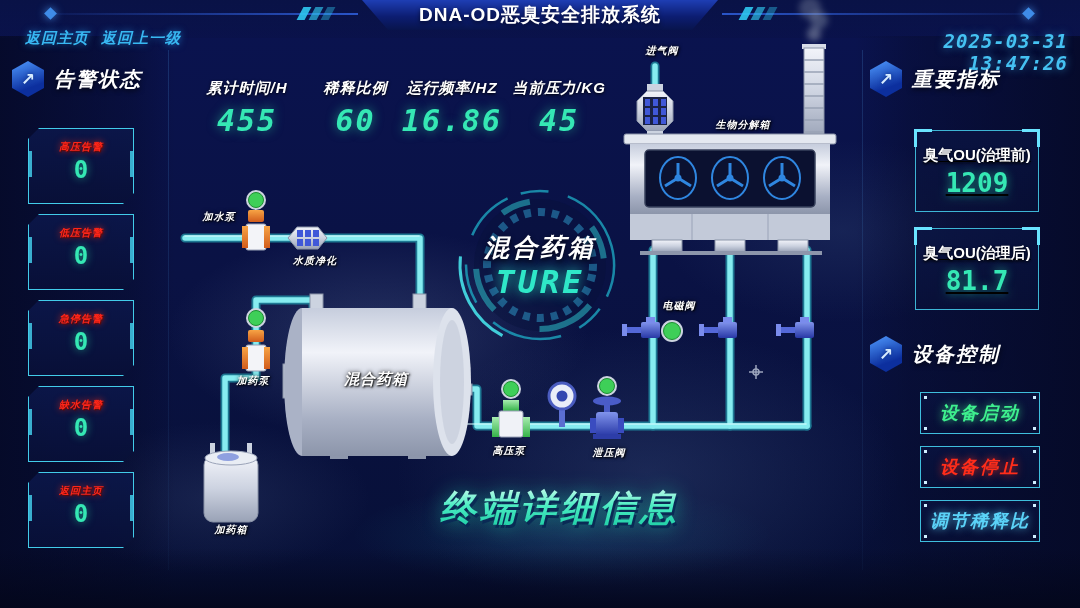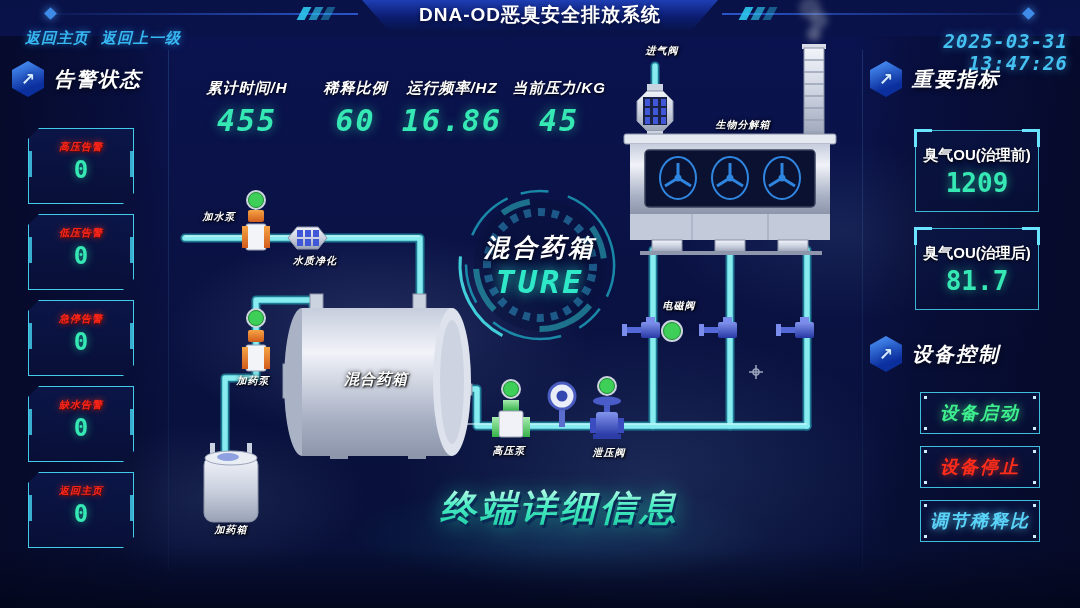--- a/index.html
+++ b/index.html
@@ -84,21 +84,21 @@
 
   
   .terminal-title{position:absolute;left:392px;top:484px;width:336px;text-align:center;
     font-size:36px;font-weight:bold;font-style:italic;letter-spacing:4px;
     background:linear-gradient(180deg,#dafff3 0%,#49ecc2 45%,#14c59e 100%);
     -webkit-background-clip:text;background-clip:text;color:transparent;
     filter:drop-shadow(2px 3px 0 #0a2a55) drop-shadow(0 0 10px rgba(30,220,180,.4));}
 
   
   .ind-box{position:absolute;left:915px;width:122px;height:80px;border:1px solid rgba(70,210,240,.85);
-    background:linear-gradient(180deg,rgba(10,22,70,.6),rgba(8,16,56,.6));}
+    background:linear-gradient(180deg,rgba(10,22,70,.6),rgba(8,16,56,.6));text-decoration:underline;}
   .ind-box::before{content:'';position:absolute;left:-2px;top:-2px;width:15px;height:15px;
     border-left:3px solid #6ae4ff;border-top:3px solid #6ae4ff;}
   .ind-box::after{content:'';position:absolute;right:-2px;top:-2px;width:15px;height:15px;
     border-right:3px solid #6ae4ff;border-top:3px solid #6ae4ff;}
   .ind-label{color:#fff;font-weight:bold;font-size:15px;text-align:center;margin-top:15px;text-shadow:0 1px 3px #000;}
   .ind-value{color:#35e8b4;font-family:"DejaVu Sans Mono",monospace;font-weight:bold;font-size:26px;
     text-align:center;margin-top:3px;text-shadow:0 0 10px rgba(40,230,170,.6);}
 
   
   .ctrl-btn{position:absolute;left:920px;width:118px;height:40px;border:1px solid rgba(70,210,240,.9);

